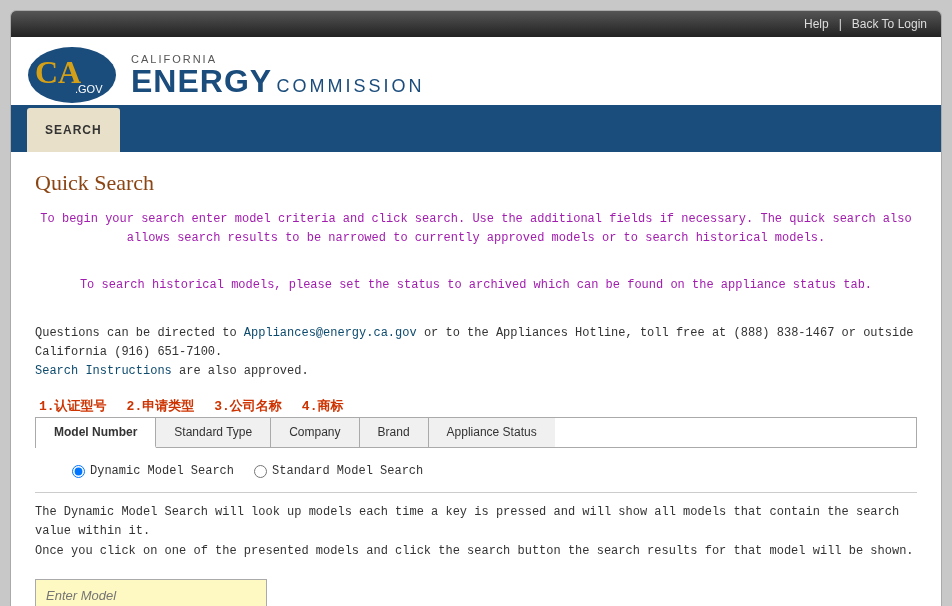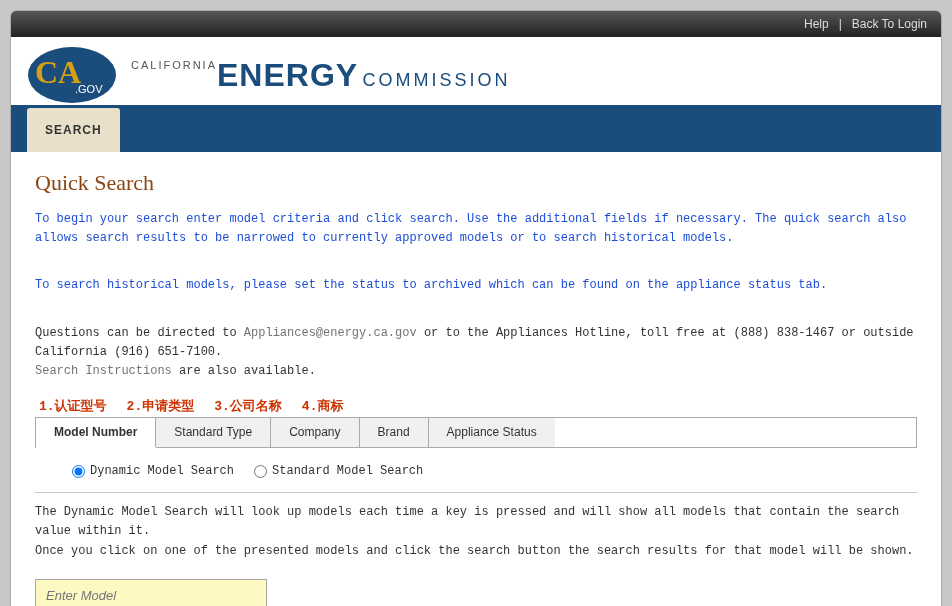--- a/index.html
+++ b/index.html
@@ -56,21 +56,21 @@
       width: 90px;
       height: 60px;
       position: relative;
     }
     .ca-logo svg {
       width: 90px;
       height: 60px;
     }
     .title-area {
       display: flex;
-      flex-direction: row;
+      flex-direction: column;
     }
     .california-text {
       font-size: 11px;
       color: #555;
       letter-spacing: 2px;
       font-weight: normal;
       text-transform: uppercase;
     }
     .energy-text {
       font-size: 32px;
@@ -112,35 +112,36 @@
 
     .page-title {
       font-size: 22px;
       color: #8b4513;
       font-family: Georgia, serif;
       margin-bottom: 14px;
     }
 
     .intro-text {
       font-size: 12px;
-      color: #1d4ed8;
+      color: #a21caf;
       line-height: 1.6;
       font-family: 'Courier New', monospace;
       margin-bottom: 10px;
+      text-align: center;
     }
 
     .contact-text {
       font-size: 12px;
       color: #333;
       line-height: 1.6;
       font-family: 'Courier New', monospace;
       margin-bottom: 16px;
     }
     .contact-text a {
-      color: #737373;
+      color: #0c4a6e;
       text-decoration: none;
     }
 
     
     .tab-labels {
       display: flex;
       gap: 20px;
       margin-bottom: 2px;
       padding-left: 4px;
     }
@@ -292,21 +293,21 @@
     <p class="intro-text">To begin your search enter model criteria and click search. Use the additional fields if necessary. The quick search also allows search results to be narrowed to currently approved models or to search historical models.</p>
     <br>
     <p class="intro-text">To search historical models, please set the status to archived which can be found on the appliance status tab.</p>
     <br>
     <p class="contact-text">
       <span>Questions can be directed to</span>
       <a>Appliances@energy.ca.gov</a>
       <span> or to the Appliances Hotline, toll free at (888) 838-1467 or outside California (916) 651-7100.</span>
       <br>
       <a>Search Instructions</a>
-      <span> are also available.</span>
+      <span> are also approved.</span>
     </p>
 
     
     <div class="tab-labels">
       <span class="tab-label">1.认证型号</span>
       <span class="tab-label">2.申请类型</span>
       <span class="tab-label">3.公司名称</span>
       <span class="tab-label">4.商标</span>
     </div>
 

